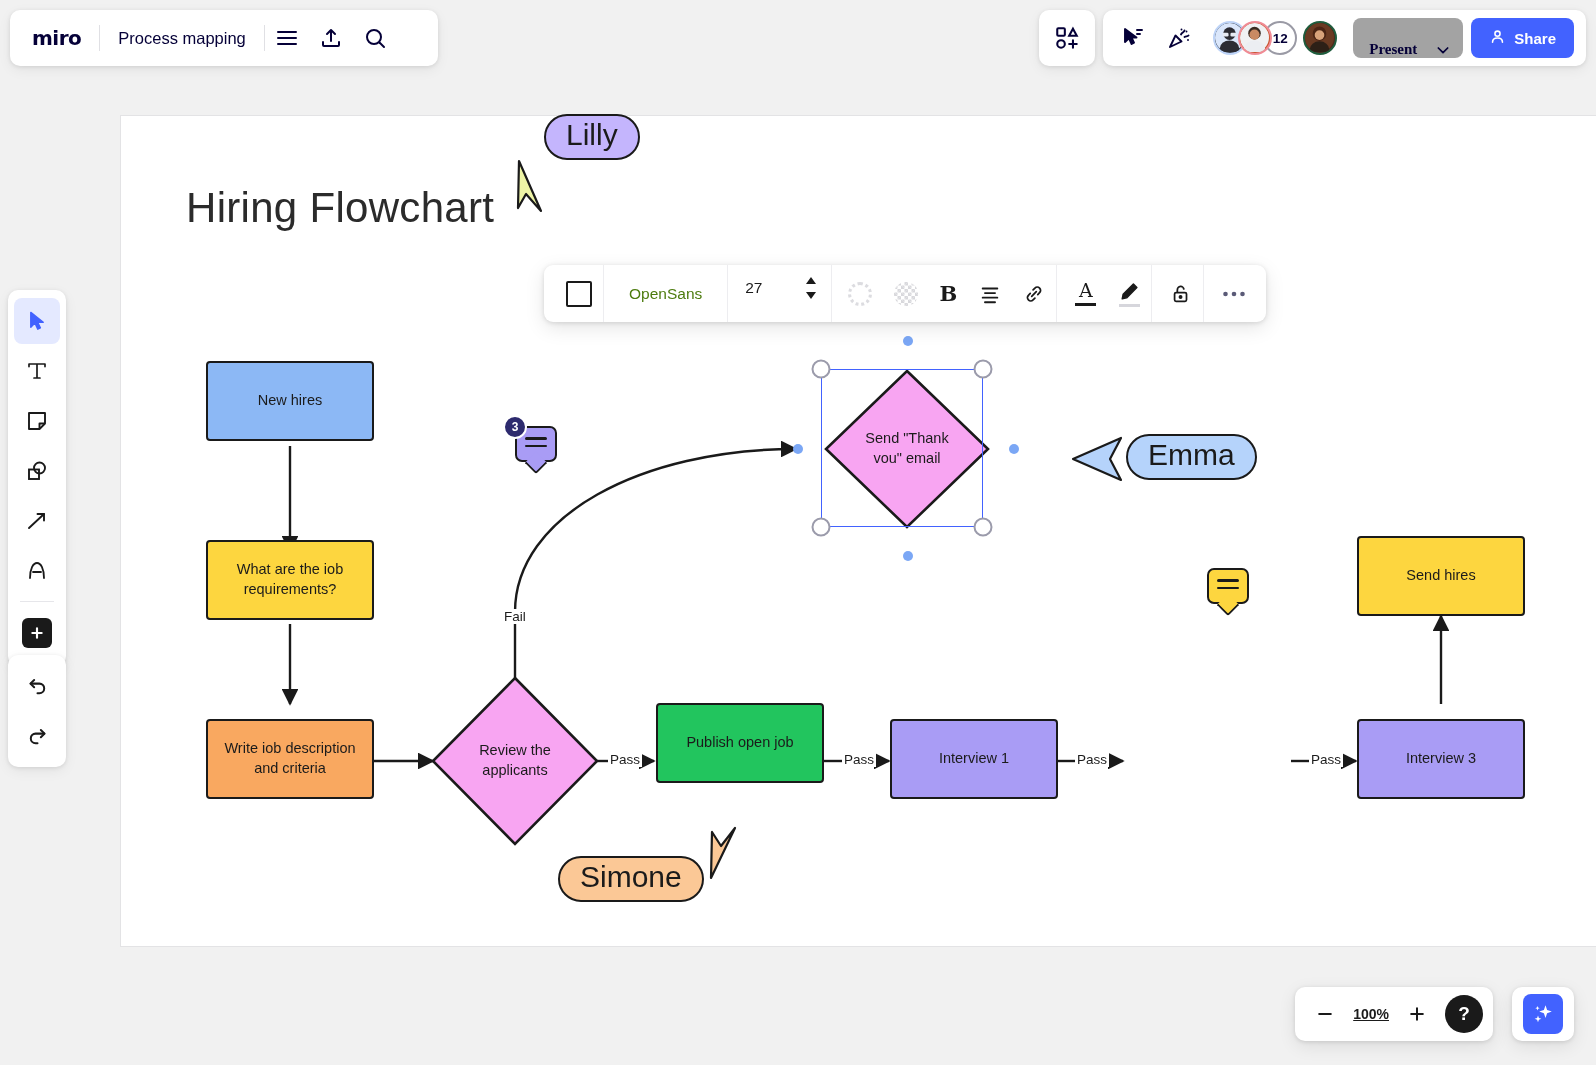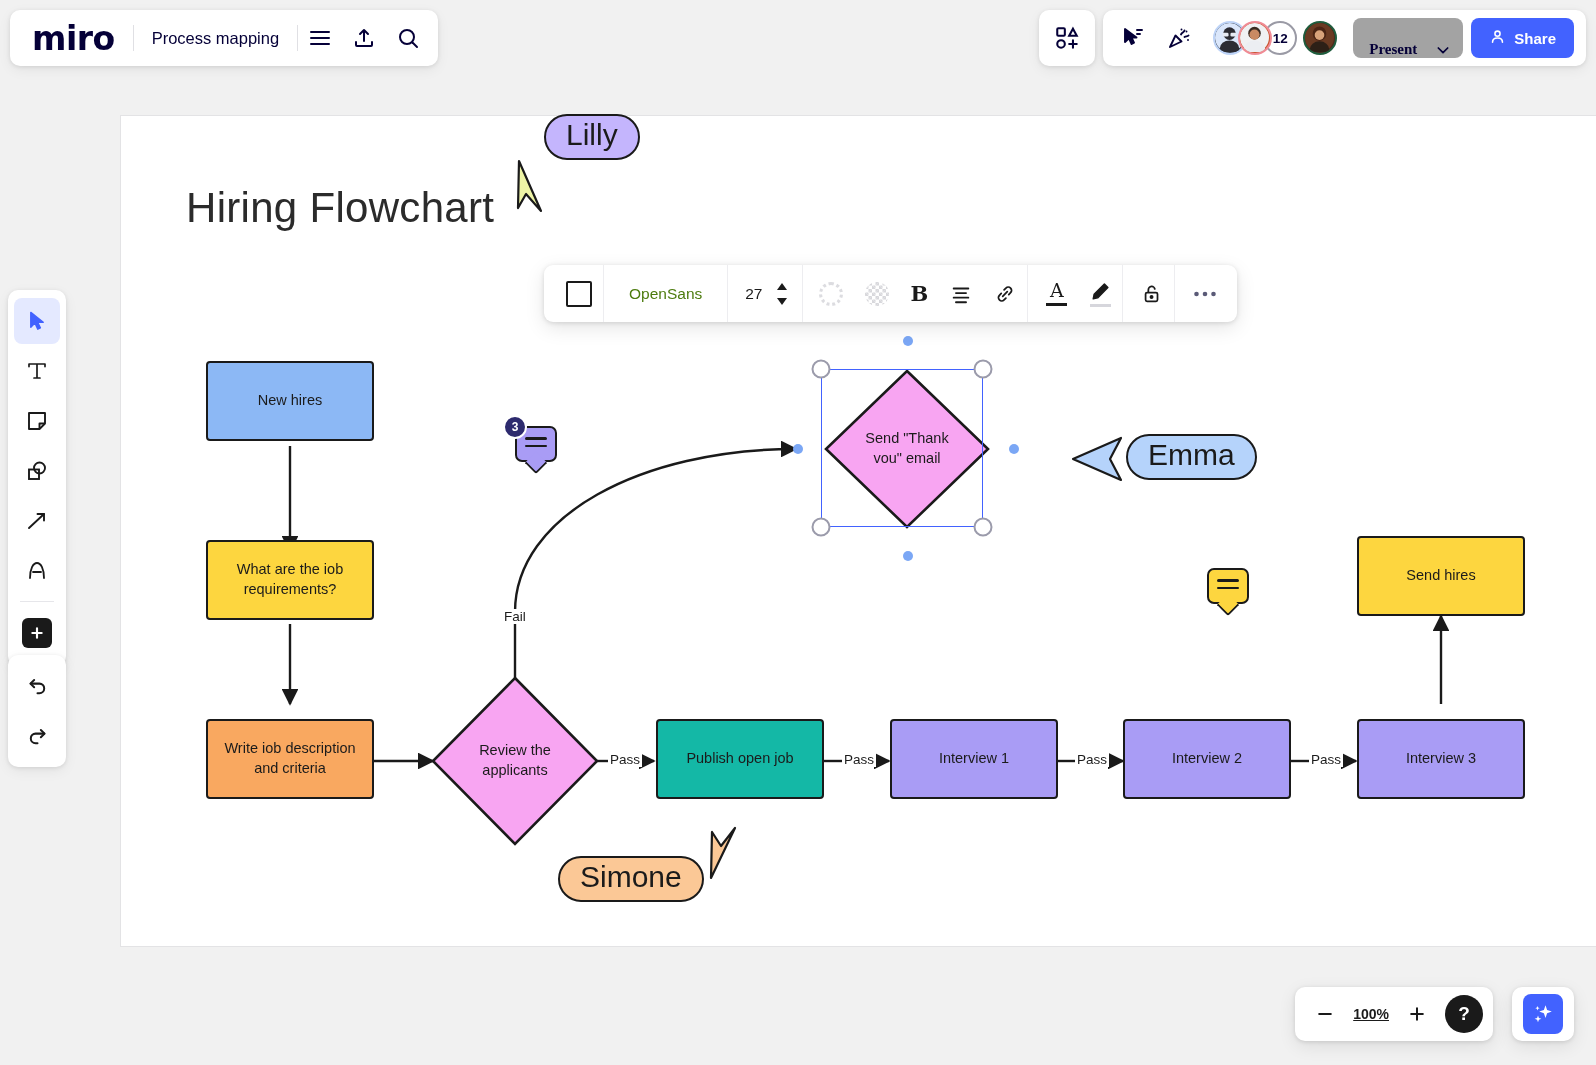--- a/index.html
+++ b/index.html
@@ -20,21 +20,21 @@
   .topbar-left {
     position: absolute; left: 10px; top: 10px;
     height: 56px; width: 428px;
     background: #ffffff;
     border-radius: 10px;
     box-shadow: 0 1px 4px rgba(0,0,0,.10), 0 4px 14px rgba(0,0,0,.06);
     display: flex; align-items: center;
   }
   .miro-logo {
     font-family: "DejaVu Sans", sans-serif;
-    font-weight: 700; font-size: 33px; letter-spacing: -0.5px;
+    font-weight: 700; font-size: 20px; letter-spacing: -0.5px;
     color: #050038; padding: 0 18px 0 22px; line-height: 1;
   }
   .vdiv { width: 1px; height: 26px; background: #e0e0e4; }
   .board-title {
     font-size: 16.5px; color: #050038; padding: 0 18px;
     white-space: nowrap;
   }
   .tb-icon {
     width: 44px; height: 44px; display: flex;
     align-items: center; justify-content: center;
@@ -182,21 +182,21 @@
     justify-content: center; border: 2px solid #fff;
   }
 
   
   .format-bar {
     position: absolute; left: 544px; top: 265px;
     height: 57px; background: #fff; border-radius: 9px;
     box-shadow: 0 1px 5px rgba(0,0,0,.13), 0 6px 20px rgba(0,0,0,.10);
     display: flex; align-items: center; z-index: 40;
   }
-  .fb-group { display: flex; align-items: center; height: 100%; }
+  .fb-group { display: flex; height: 100%; gap: 29px; }
   .fb-sep { width: 1px; height: 57px; background: #ededf0; }
   .fb-item {
     height: 45px; display: flex; align-items: center; justify-content: center;
     border-radius: 7px; cursor: pointer; margin: 0 3px; padding: 0 8px;
   }
   .fb-font { font-size: 15.5px; color: #4d7c0f; padding: 0 22px; }
   .fb-size { font-size: 15.5px; color: #1b1b1b; padding: 0 6px 0 14px; }
   .fb-swatch-outline {
     width: 26px; height: 26px; border: 2.5px solid #1a1a1a; border-radius: 2px;
   }
@@ -312,31 +312,28 @@
     </div>
 
     <div class="node" style="left:85px;top:603px;width:168px;height:80px;background:#f9a860;">
       <span>Write iob description and criteria</span>
     </div>
 
     <div class="node" style="left:85px;top:424px;width:168px;height:80px;background:#fdd63f;">
       <span>What are the iob requirements?</span>
     </div>
 
-    <div class="node" style="left:535px;top:603px;width:168px;height:80px;background:#14b8a6;">
+    <div class="node" style="left:535px;top:587px;width:168px;height:80px;background:#22c55e;">
       <span>Publish open job</span>
     </div>
 
     <div class="node" style="left:769px;top:603px;width:168px;height:80px;background:#a99cf5;">
       <span>Interview 1</span>
     </div>
 
-    <div class="node" style="left:1002px;top:603px;width:168px;height:80px;background:#a99cf5;">
-      <span>Interview 2</span>
-    </div>
 
     <div class="node" style="left:1236px;top:603px;width:168px;height:80px;background:#a99cf5;">
       <span>Interview 3</span>
     </div>
 
     <div class="node" style="left:1236px;top:420px;width:168px;height:80px;background:#fdd63f;">
       <span>Send hires</span>
     </div>
 
     <div class="diamond-label" style="left:312px;top:562px;width:164px;height:166px;">

